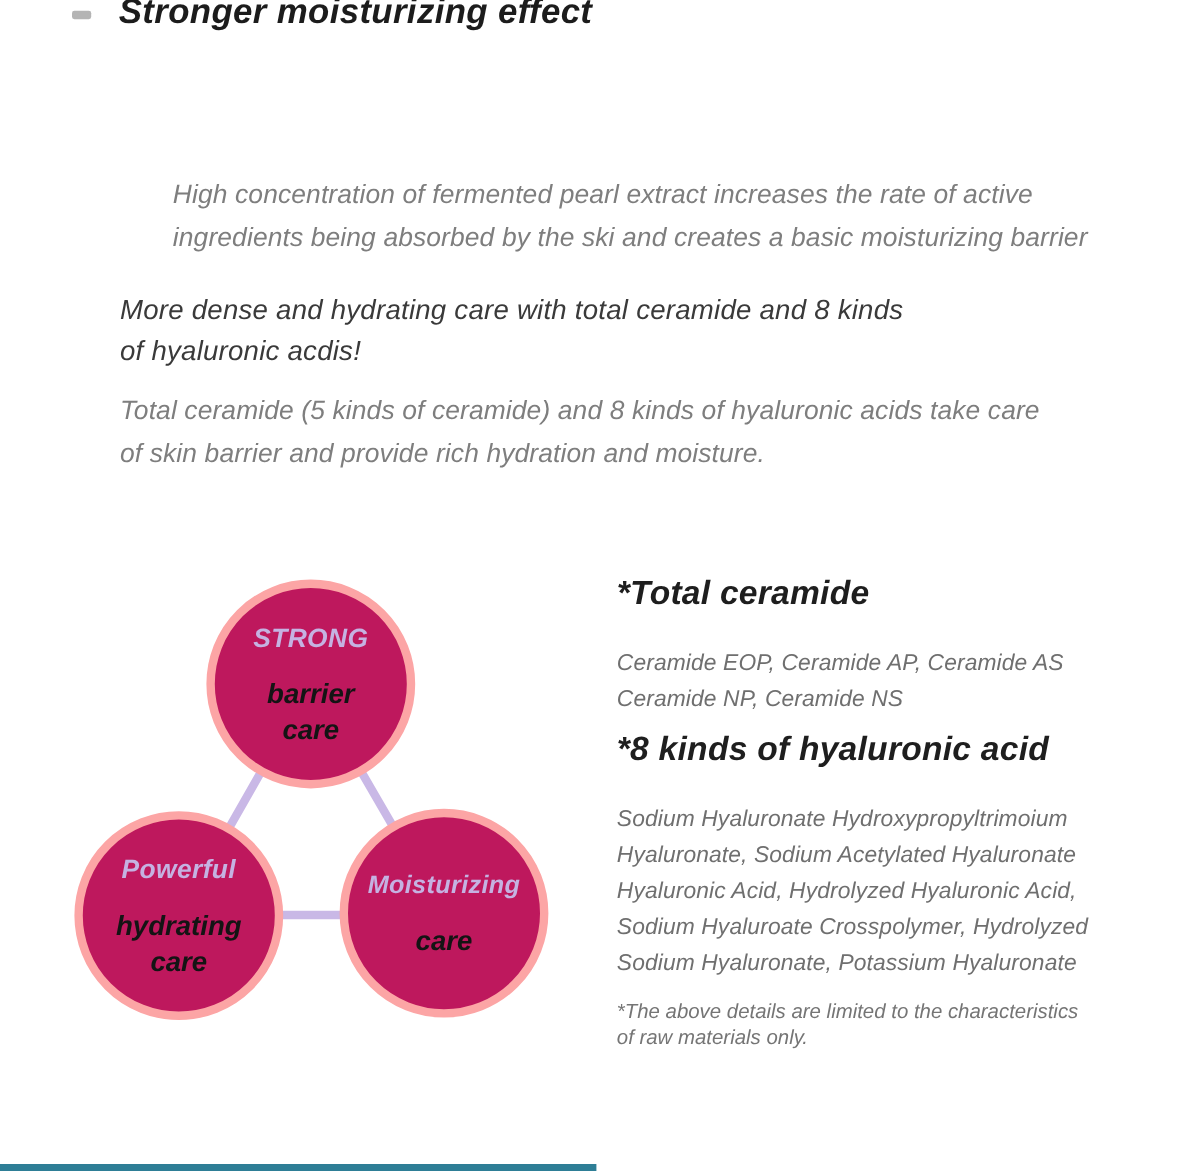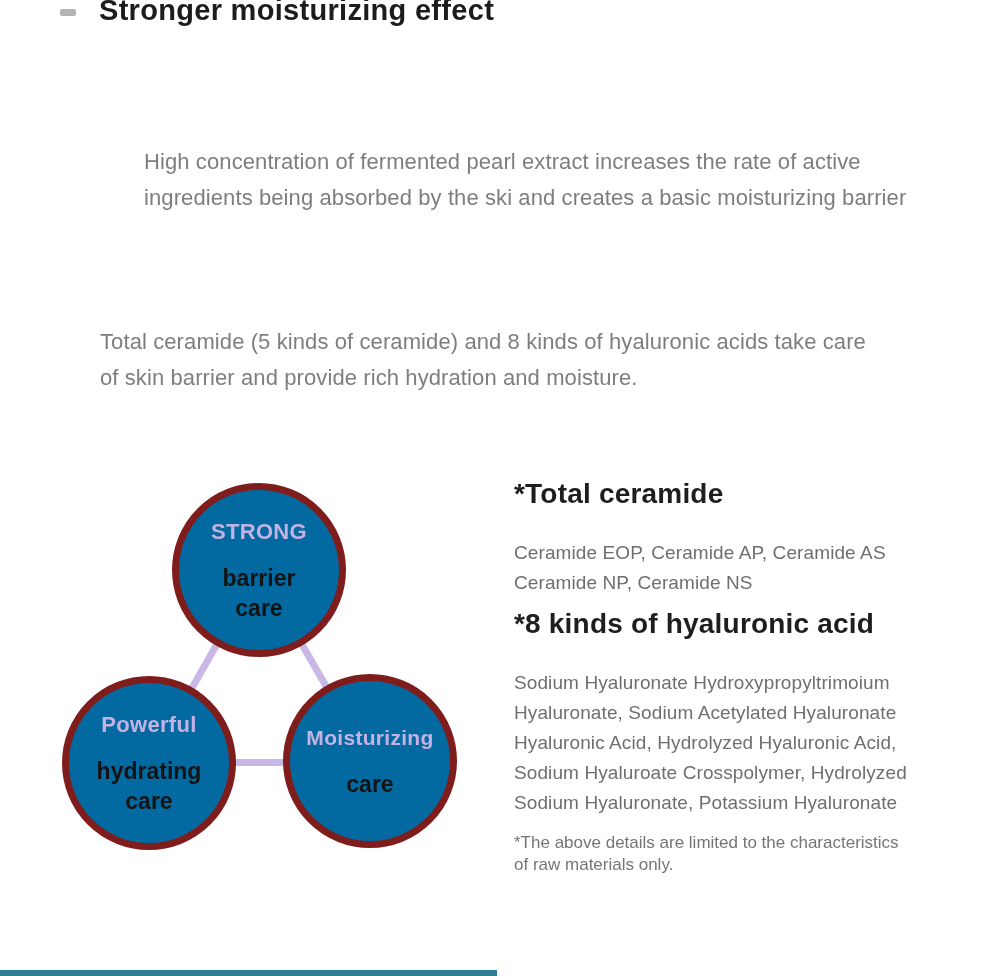--- a/index.html
+++ b/index.html
@@ -1,18 +1,18 @@
 <!DOCTYPE html>
 <html><head>
 <meta charset="utf-8">
 <style>
   html,body { margin:0; padding:0; background:#ffffff; }
   .page {
     position:relative; width:1000px; height:976px; background:#ffffff;
-    font-family:"Liberation Sans", sans-serif; overflow:hidden;
+    font-family:"Liberation Sans", sans-serif; overflow:hidden;font-style:italic;
   }
   .bullet {
     position:absolute; left:60px; top:9px; width:16px; height:7px;
     background:#b4b4b4; border-radius:2px;
   }
   .title {
     position:absolute; left:99px; top:-8px; margin:0;
     font-size:29px; line-height:36px; font-weight:700; color:#1c1c1c;
     letter-spacing:0.3px;
   }
@@ -29,21 +29,21 @@
   .body1 { top:144px;margin-left:44px; }
   .body2 { top:324px; }
 
   
   .connector {
     position:absolute; height:7px; background:#c9b8e6;
     transform-origin:0 50%; border-radius:3px;
   }
   .circle {
     position:absolute; width:174px; height:174px; box-sizing:border-box;
-    background:#0369a1; border:7px solid #7f1d1d; border-radius:50%;
+    background:#be185d; border:7px solid #fca5a5; border-radius:50%;
     display:flex; flex-direction:column; align-items:center; justify-content:center;
     text-align:center;
   }
   .circle .accent {
     font-size:22px; font-weight:700; color:#c5b2e2; line-height:30px;
     letter-spacing:0.3px; white-space:pre-line;
   }
   .circle .rest {
     font-size:23px; font-weight:700; color:#141414; line-height:30px;
     white-space:pre-line;
@@ -80,20 +80,22 @@
 
 <div class="page">
 
   <span class="bullet"></span>
 
   <h1 class="title">Stronger moisturizing effect</h1>
 
   <div class="bodytext body1">High concentration of fermented pearl extract increases the rate of active
 ingredients being absorbed by the ski and creates a basic moisturizing barrier</div>
 
+  <div class="subhead subhead2">More dense and hydrating care with total ceramide and 8 kinds
+of hyaluronic acdis!</div>
   <div class="bodytext body2">Total ceramide (5 kinds of ceramide) and 8 kinds of hyaluronic acids take care
 of skin barrier and provide rich hydration and moisture.</div>
 
   <div class="connector" style="left:259px; top:567px; width:222px; transform:rotate(119.7deg);"></div>
   <div class="connector" style="left:259px; top:567px; width:221px; transform:rotate(59.9deg);"></div>
   <div class="connector" style="left:149px; top:759px; width:221px; transform:rotate(0deg);"></div>
 
   <div class="circle circle-top">
     <span class="accent">STRONG</span>
     <span class="rest">barrier

